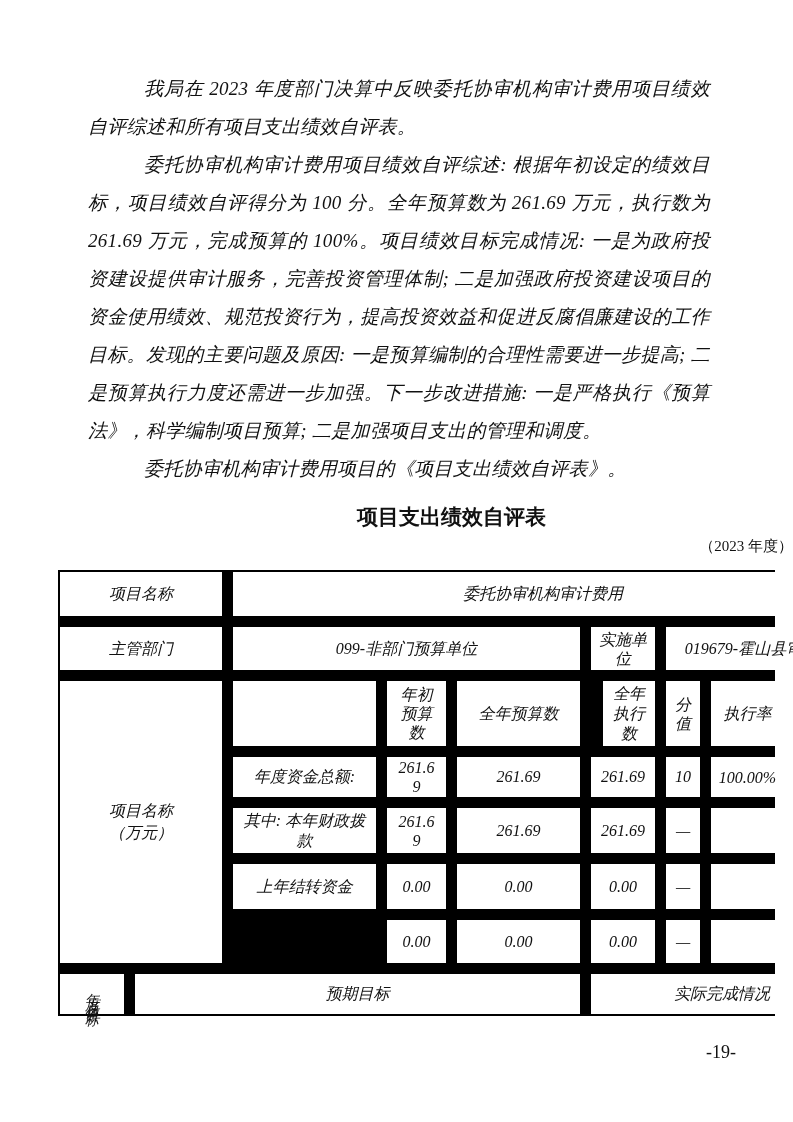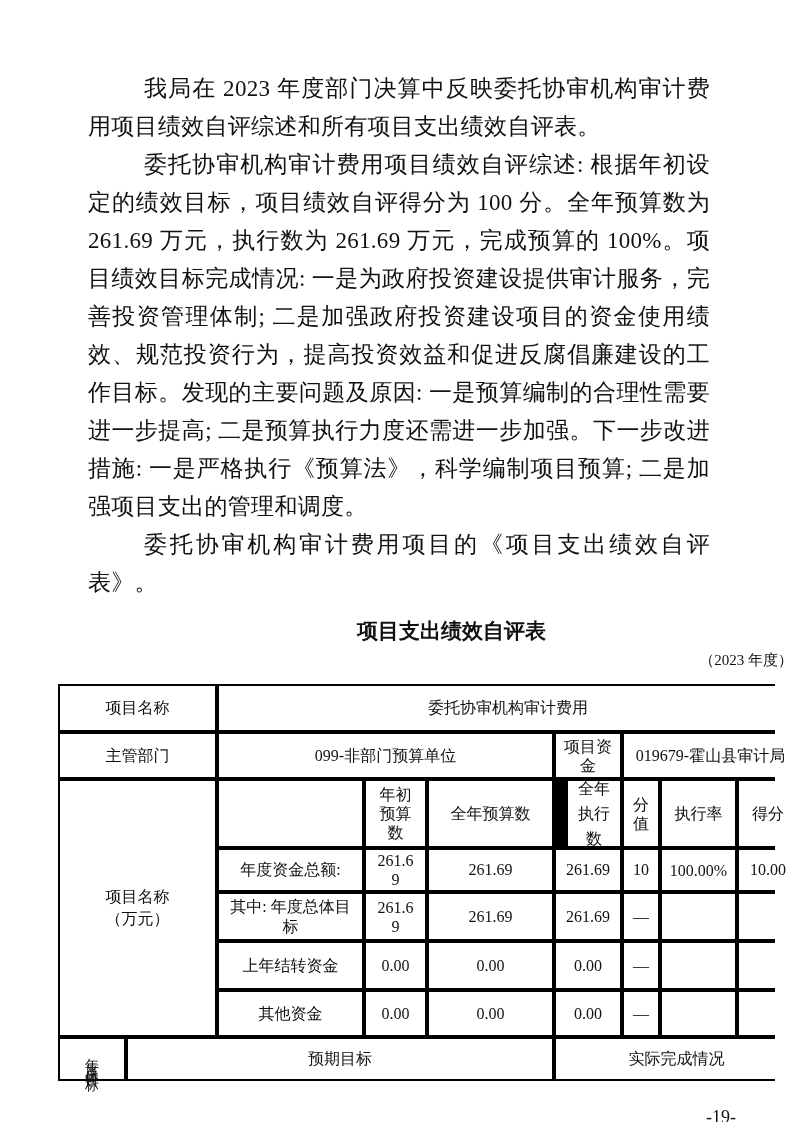--- a/index.html
+++ b/index.html
@@ -4,25 +4,26 @@
 <style>
   * { margin: 0; padding: 0; box-sizing: border-box; }
   html, body { width: 793px; height: 1122px; background: #ffffff; overflow: hidden; }
   body {
     font-family: "Liberation Serif", "DejaVu Serif", serif;
     color: #111;
     padding-top: 70px;
   }
   .content { padding: 0 83px 0 88px; }
   .content p {
-    font-size: 23px;
+    font-size: 19px;
     line-height: 38px;
     text-align: justify;
     text-indent: 56px;
     letter-spacing: 0.3px;
+    font-style: italic;
   }
   .table-title {
     margin-top: 14px;
     padding-left: 110px;
     text-align: center;
     font-size: 21px;
     font-weight: bold;
     line-height: 30px;
   }
   .table-subtitle {
@@ -31,23 +32,24 @@
     text-align: right;
     font-size: 15px;
     line-height: 20px;
   }
   .ptable {
     margin: 14px 0 0 58px;
     width: 717px;
     display: grid;
     grid-template-columns: 64px 87px 143px 59px 123px 64px 34px 73px 58px;
     grid-template-rows: 44px 43px 65px 40px 45px 45px 43px 40px;
-    gap: 4px;
+    gap: 11px;
     background: #000;
     border: 2px solid #000;
+    font-style: italic;
   }
   .cell {
     background: #fff;
     display: flex;
     align-items: center;
     justify-content: center;
     text-align: center;
     font-size: 16px;
     line-height: 20px;
     padding: 2px 4px;
@@ -55,21 +57,21 @@
   .c-r1a { grid-area: 1/1/2/3; }
   .c-r1b { grid-area: 1/3/2/10; }
   .c-r2a { grid-area: 2/1/3/3; }
   .c-r2b { grid-area: 2/3/3/6; }
   .c-r2c { grid-area: 2/6/3/7; padding: 2px 6px; line-height: 19px; }
   .c-r2d { grid-area: 2/7/3/10; }
   .c-group { grid-area: 3/1/8/3; white-space: pre-line; line-height: 22px; }
   .c-r3blank { grid-area: 3/3/4/4; }
   .h-init  { grid-area: 3/4/4/5; padding: 2px 8px; line-height: 19px; }
   .h-budget{ grid-area: 3/5/4/6; }
-  .h-exec  { grid-area: 3/6/4/7; padding: 2px 6px; line-height: 25px; margin-left: 12px; }
+  .h-exec  { grid-area: 3/6/4/7; padding: 2px 6px; line-height: 20px; margin-left: 12px; }
   .h-weight{ grid-area: 3/7/4/8; padding: 2px 2px; line-height: 19px; }
   .h-rate  { grid-area: 3/8/4/9; }
   .h-score { grid-area: 3/9/4/10; }
   .col-label { grid-column: 3/4; padding: 2px 6px; }
   .col-init  { grid-column: 4/5; padding: 2px 8px; word-break: break-all; line-height: 19px; }
   .col-budget{ grid-column: 5/6; }
   .col-exec  { grid-column: 6/7; padding: 2px 6px; }
   .col-weight{ grid-column: 7/8; padding: 2px 2px; }
   .col-rate  { grid-column: 8/9; padding: 2px 6px; word-break: break-all; line-height: 19px; }
   .col-score { grid-column: 9/10; }
@@ -102,58 +104,57 @@
 
 <div class="table-title">项目支出绩效自评表</div>
 <div class="table-subtitle">（2023 年度）</div>
 
 <div class="ptable">
   <div class="cell c-r1a">项目名称</div>
   <div class="cell c-r1b">委托协审机构审计费用</div>
 
   <div class="cell c-r2a">主管部门</div>
   <div class="cell c-r2b">099-非部门预算单位</div>
-  <div class="cell c-r2c">项目资金</div>
+  <div class="cell c-r2c">实施单位</div>
   <div class="cell c-r2d">019679-霍山县审计局</div>
 
   <div class="cell c-group">项目名称
 （万元）</div>
   <div class="cell c-r3blank"></div>
   <div class="cell h-init">年初预算数</div>
   <div class="cell h-budget">全年预算数</div>
   <div class="cell h-exec">全年执行数</div>
   <div class="cell h-weight">分值</div>
   <div class="cell h-rate">执行率</div>
   <div class="cell h-score">得分</div>
 
   <div class="cell col-label row4">年度资金总额:</div>
   <div class="cell col-init row4">261.69</div>
   <div class="cell col-budget row4">261.69</div>
   <div class="cell col-exec row4">261.69</div>
   <div class="cell col-weight row4">10</div>
   <div class="cell col-rate row4">100.00%</div>
   <div class="cell col-score row4">10.00</div>
 
-  <div class="cell col-label row5">其中: 年度总体目标</div>
+  <div class="cell col-label row5">其中: 本年财政拨款</div>
   <div class="cell col-init row5">261.69</div>
   <div class="cell col-budget row5">261.69</div>
   <div class="cell col-exec row5">261.69</div>
   <div class="cell col-weight row5">—</div>
   <div class="cell col-rate row5"></div>
   <div class="cell col-score row5"></div>
 
   <div class="cell col-label row6">上年结转资金</div>
   <div class="cell col-init row6">0.00</div>
   <div class="cell col-budget row6">0.00</div>
   <div class="cell col-exec row6">0.00</div>
   <div class="cell col-weight row6">—</div>
   <div class="cell col-rate row6"></div>
   <div class="cell col-score row6"></div>
 
-  <div class="cell col-label row7">其他资金</div>
   <div class="cell col-init row7">0.00</div>
   <div class="cell col-budget row7">0.00</div>
   <div class="cell col-exec row7">0.00</div>
   <div class="cell col-weight row7">—</div>
   <div class="cell col-rate row7"></div>
   <div class="cell col-score row7"></div>
 
   <div class="cell c-r8a">
     <span class="vert-text">年度总体目标</span>
   </div>

